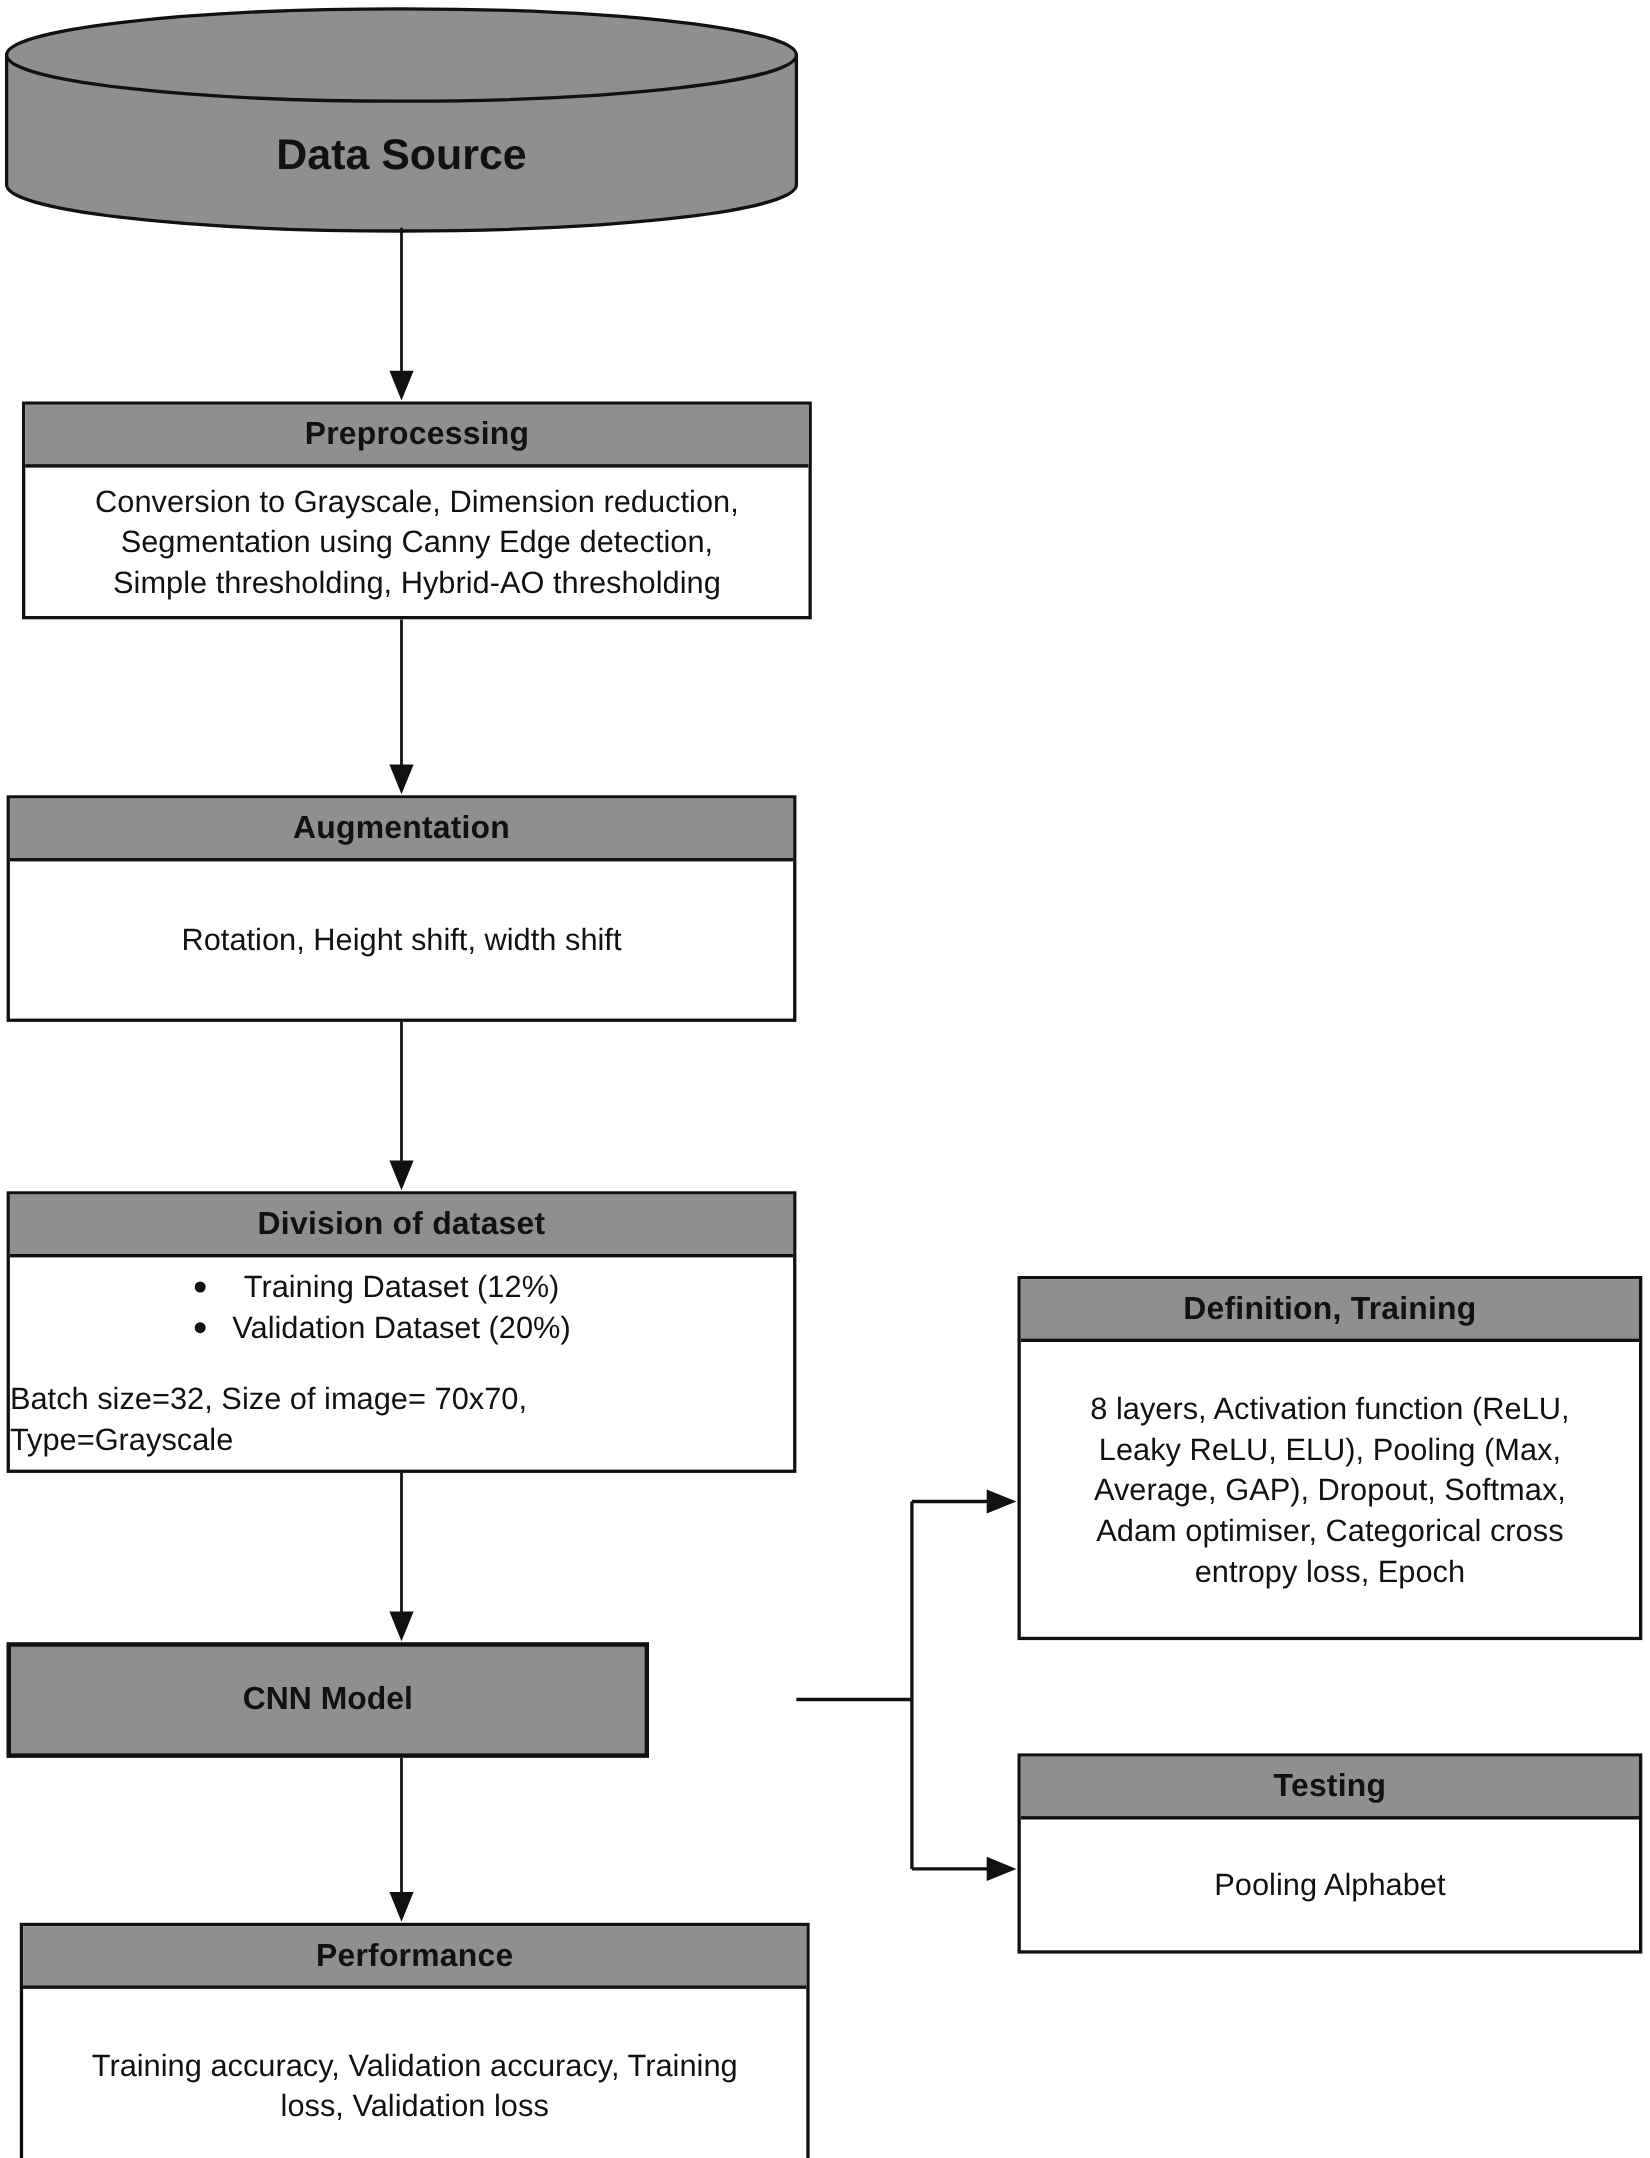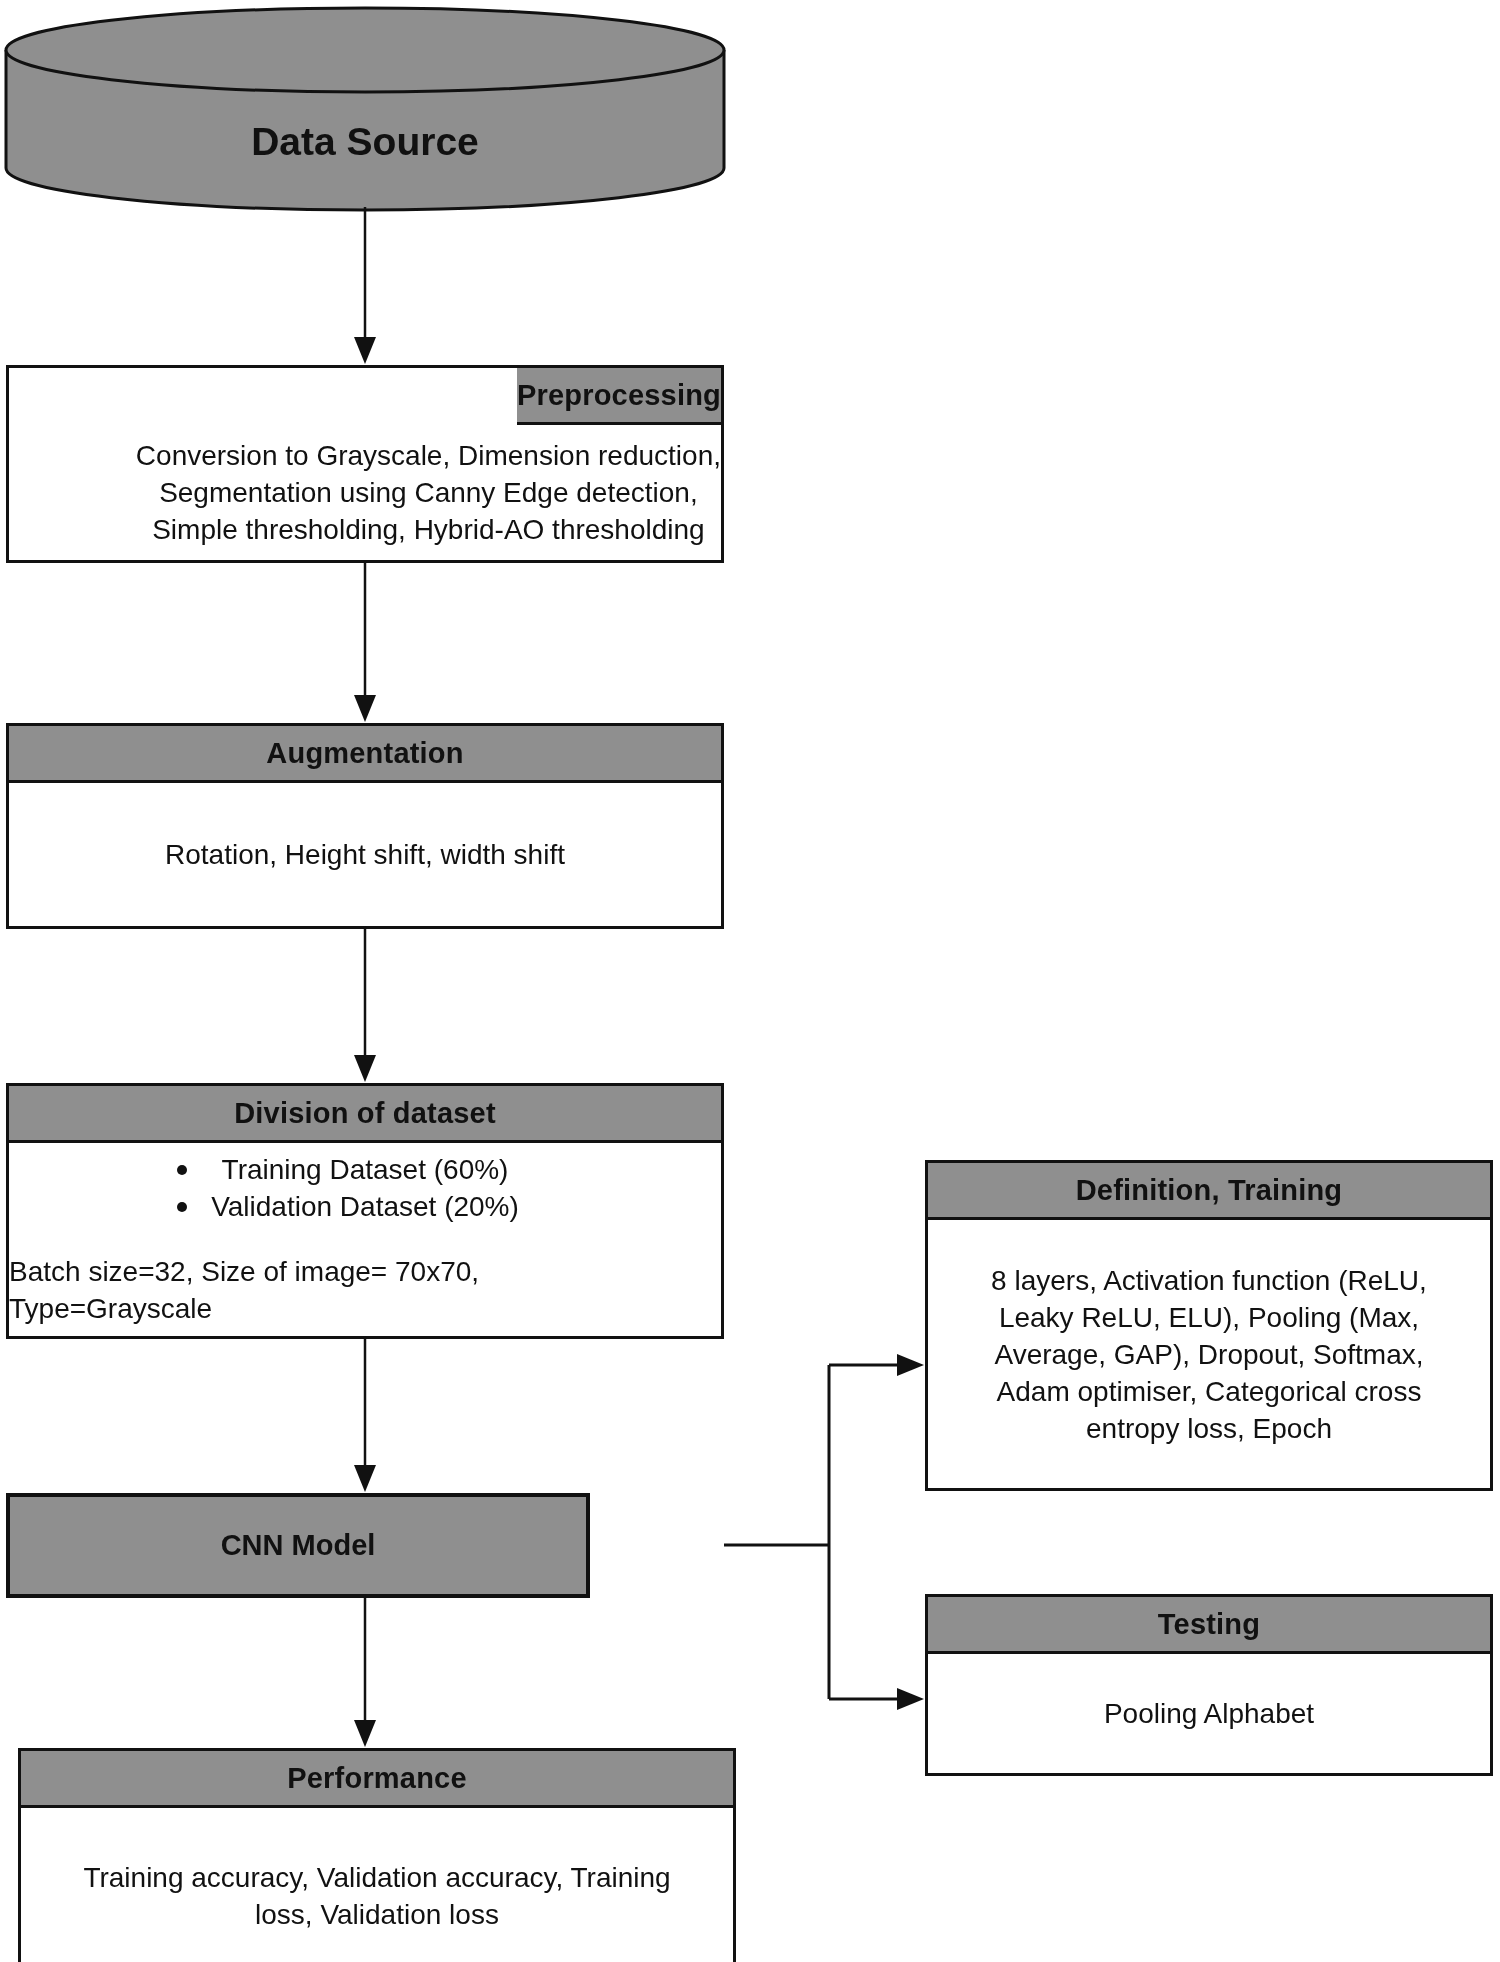--- a/index.html
+++ b/index.html
@@ -126,42 +126,42 @@
     <g fill="#111111">
       <polygon points="897,1354 897,1376 924,1365"></polygon>
     </g>
     <g fill="#111111">
       <polygon points="897,1688 897,1710 924,1699"></polygon>
     </g>
   </svg>
 
   <div class="label-float" style="left:6px; top:120px; width:718px;">Data Source</div>
 
-  <div class="box" style="left:6px; top:365px; width:718px; height:198px;align-items:flex-end;">
+  <div class="box" style="left:20px; top:365px; width:718px; height:198px;">
     <div class="hdr">Preprocessing</div>
     <div class="bod">
       <span class="pre">Conversion to Grayscale, Dimension reduction,
 Segmentation using Canny Edge detection,
 Simple thresholding, Hybrid-AO thresholding</span>
     </div>
   </div>
 
   <div class="box" style="left:6px; top:723px; width:718px; height:206px;">
     <div class="hdr">Augmentation</div>
     <div class="bod">
       <span class="pre">Rotation, Height shift, width shift</span>
     </div>
   </div>
 
   <div class="box" style="left:6px; top:1083px; width:718px; height:256px;">
     <div class="hdr">Division of dataset</div>
     <div class="div-body">
       <div class="bullet-row">
         <span class="dot"></span>
-        <span>Training Dataset (60%)</span>
+        <span>Training Dataset (12%)</span>
       </div>
       <div class="bullet-row">
         <span class="dot"></span>
         <span>Validation Dataset (20%)</span>
       </div>
       <div class="note pre">Batch size=32, Size of image= 70x70,
 Type=Grayscale</div>
     </div>
   </div>
 

